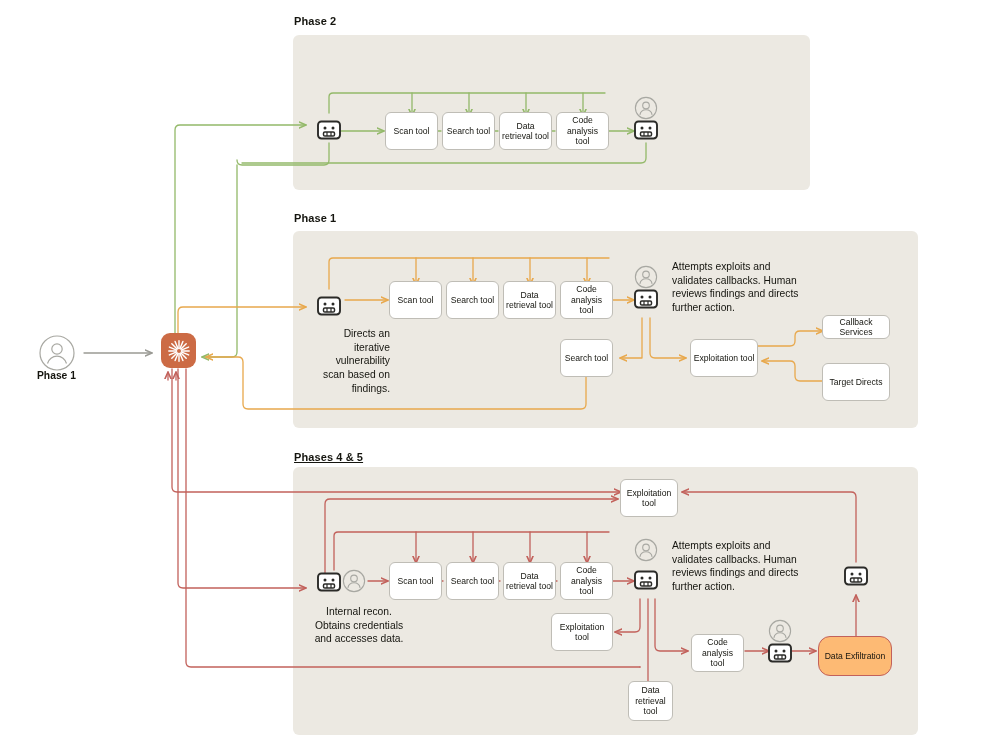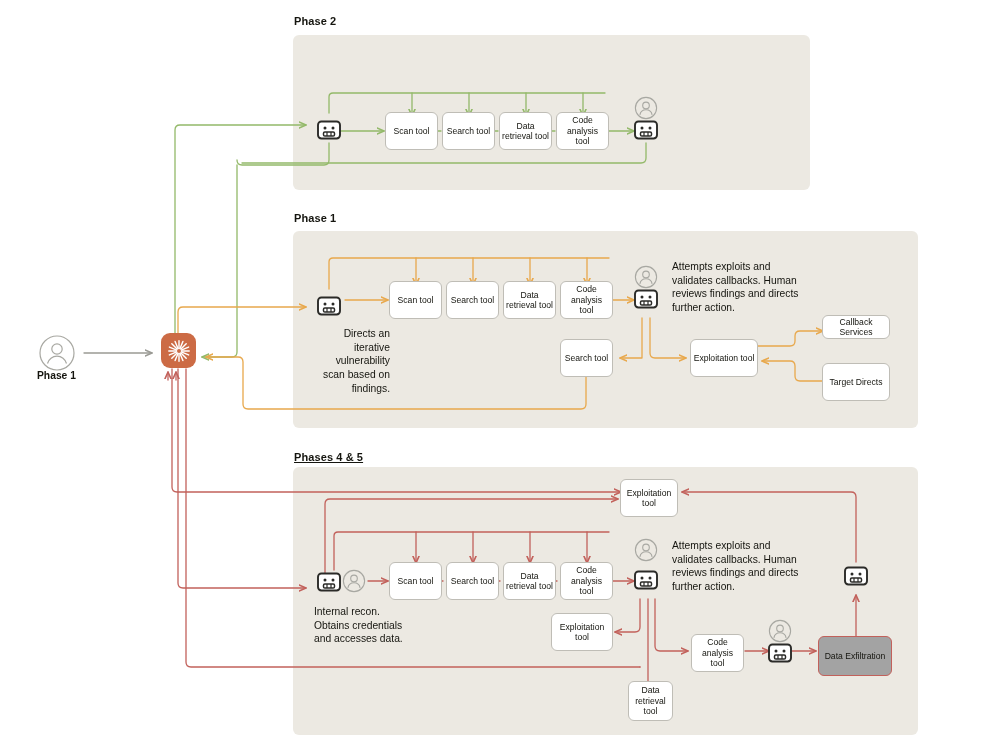--- a/index.html
+++ b/index.html
@@ -6,21 +6,21 @@
   body{width:1000px;height:749px;font-family:"Liberation Sans",sans-serif;color:#1a1a18;}
   #stage{position:relative;width:1000px;height:749px;overflow:hidden;background:#fff;}
   svg#wires{position:absolute;left:0;top:0;width:1000px;height:749px;pointer-events:none;}
 
   .panel{position:absolute;background:#ECE9E2;border-radius:6px;}
   .phase-label{position:absolute;font-size:11px;font-weight:bold;letter-spacing:.1px;color:#15150f;}
 
   .tool{position:absolute;background:#ffffff;border:1px solid #BFBDB6;border-radius:6px;
         display:flex;align-items:center;justify-content:center;text-align:center;
         font-size:8.6px;line-height:1.22;color:#15150f;box-sizing:border-box;padding:2px;}
-  .tool.exfil{background:#a3a3a3;border-color:#C2615B;}
+  .tool.exfil{background:#fdba74;border-color:#C2615B;border-radius:12px;}
 
   .note{position:absolute;font-size:10.3px;line-height:1.33;color:#15150f;}
   .note b{font-weight:bold;}
 
   .icon{position:absolute;}
   .icon svg{display:block;}
 
   .hub{position:absolute;width:35px;height:35px;border-radius:9px;background:#CC6B45;
        display:flex;align-items:center;justify-content:center;}
   .hub svg{display:block;}
@@ -264,21 +264,21 @@
       <line x1="15" y1="15" x2="15" y2="19" stroke="#2b2b28" stroke-width="1.2"></line>
     </svg>
   </div>
   <div class="icon" style="left:342px;top:569px;">
     <svg width="24" height="24" viewBox="0 0 24 24">
       <circle cx="12" cy="12" r="10.6" fill="none" stroke="#A8A8A2" stroke-width="1.1"></circle>
       <circle cx="12" cy="9.4" r="3.3" fill="none" stroke="#A8A8A2" stroke-width="1.1"></circle>
       <path d="M5.9,18.8 a6.2,6.2 0 0 1 12.2,0" fill="none" stroke="#A8A8A2" stroke-width="1.1"></path>
     </svg>
   </div>
-  <div class="note" style="left:314px;top:605px;width:90px;">Internal recon. Obtains credentials and accesses data.</div>
+  <div class="note" style="left:314px;top:605px;width:90px;text-align:center;">Internal recon. Obtains credentials and accesses data.</div>
 
   <div class="tool" style="left:389px;top:562px;width:53px;height:38px;">Scan tool</div>
   <div class="tool" style="left:446px;top:562px;width:53px;height:38px;">Search tool</div>
   <div class="tool" style="left:503px;top:562px;width:53px;height:38px;">Data retrieval tool</div>
   <div class="tool" style="left:560px;top:562px;width:53px;height:38px;">Code analysis tool</div>
 
   <div class="icon" style="left:634px;top:538px;">
     <svg width="24" height="24" viewBox="0 0 24 24">
       <circle cx="12" cy="12" r="10.6" fill="none" stroke="#A8A8A2" stroke-width="1.1"></circle>
       <circle cx="12" cy="9.4" r="3.3" fill="none" stroke="#A8A8A2" stroke-width="1.1"></circle>

